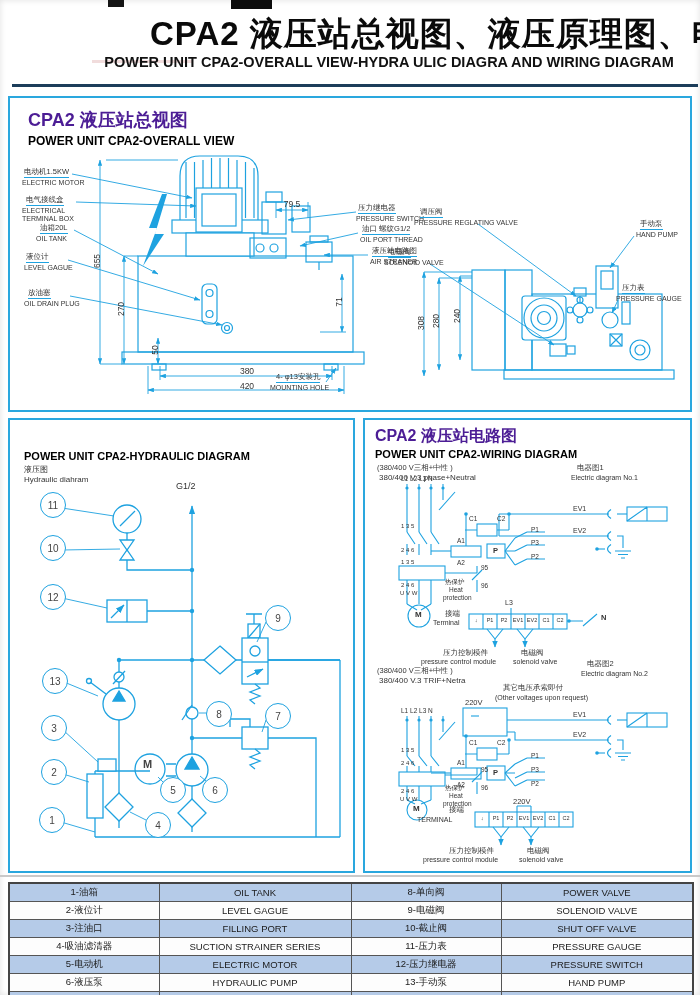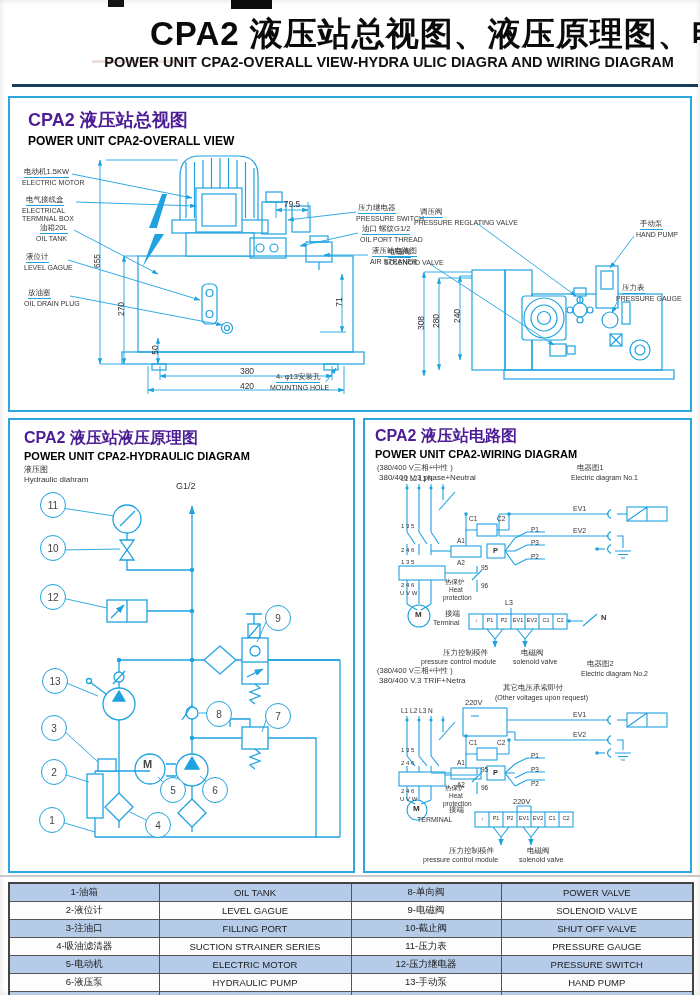--- a/index.html
+++ b/index.html
@@ -192,21 +192,20 @@
     <div class="dim" style="left:222px;top:268px;width:30px;">380</div>
     <div class="dim" style="left:222px;top:283px;width:30px;">420</div>
     <div class="dim" style="left:267px;top:101px;width:30px;">79.5</div>
     <div class="dim vdim" style="left:314px;top:199px;">71</div>
     <div class="dim vdim" style="left:396px;top:220px;">308</div>
     <div class="dim vdim" style="left:411px;top:218px;">280</div>
     <div class="dim vdim" style="left:432px;top:213px;">240</div>
   </div>
 
   <div class="panel" style="left:8px;top:418px;width:343px;height:451px;">
-    <div class="hd-zh" style="left:14px;top:8px;font-size:16px;">CPA2 液压站液压原理图</div>
     <div class="hd-en" style="left:14px;top:30px;font-size:11px;">POWER UNIT CPA2-HYDRAULIC DIAGRAM</div>
     <div class="lb zh" style="left:14px;top:46px;font-size:8px;">液压图</div>
     <div class="lb" style="left:14px;top:56px;font-size:8px;">Hydraulic diahram</div>
     <div class="lb" style="left:166px;top:62px;font-size:9px;">G1/2</div>
     <div class="lb" style="left:133px;top:340px;font-size:11px;font-weight:bold;color:#444;">M</div>
 
     <svg width="343" height="451" viewBox="0 0 343 451">
       <defs>
         <marker id="hyB" markerWidth="7" markerHeight="5" refX="6.5" refY="2.5" orient="auto">
           <path d="M0,0L7,2.5L0,5z" fill="#1ea2e0"></path>

